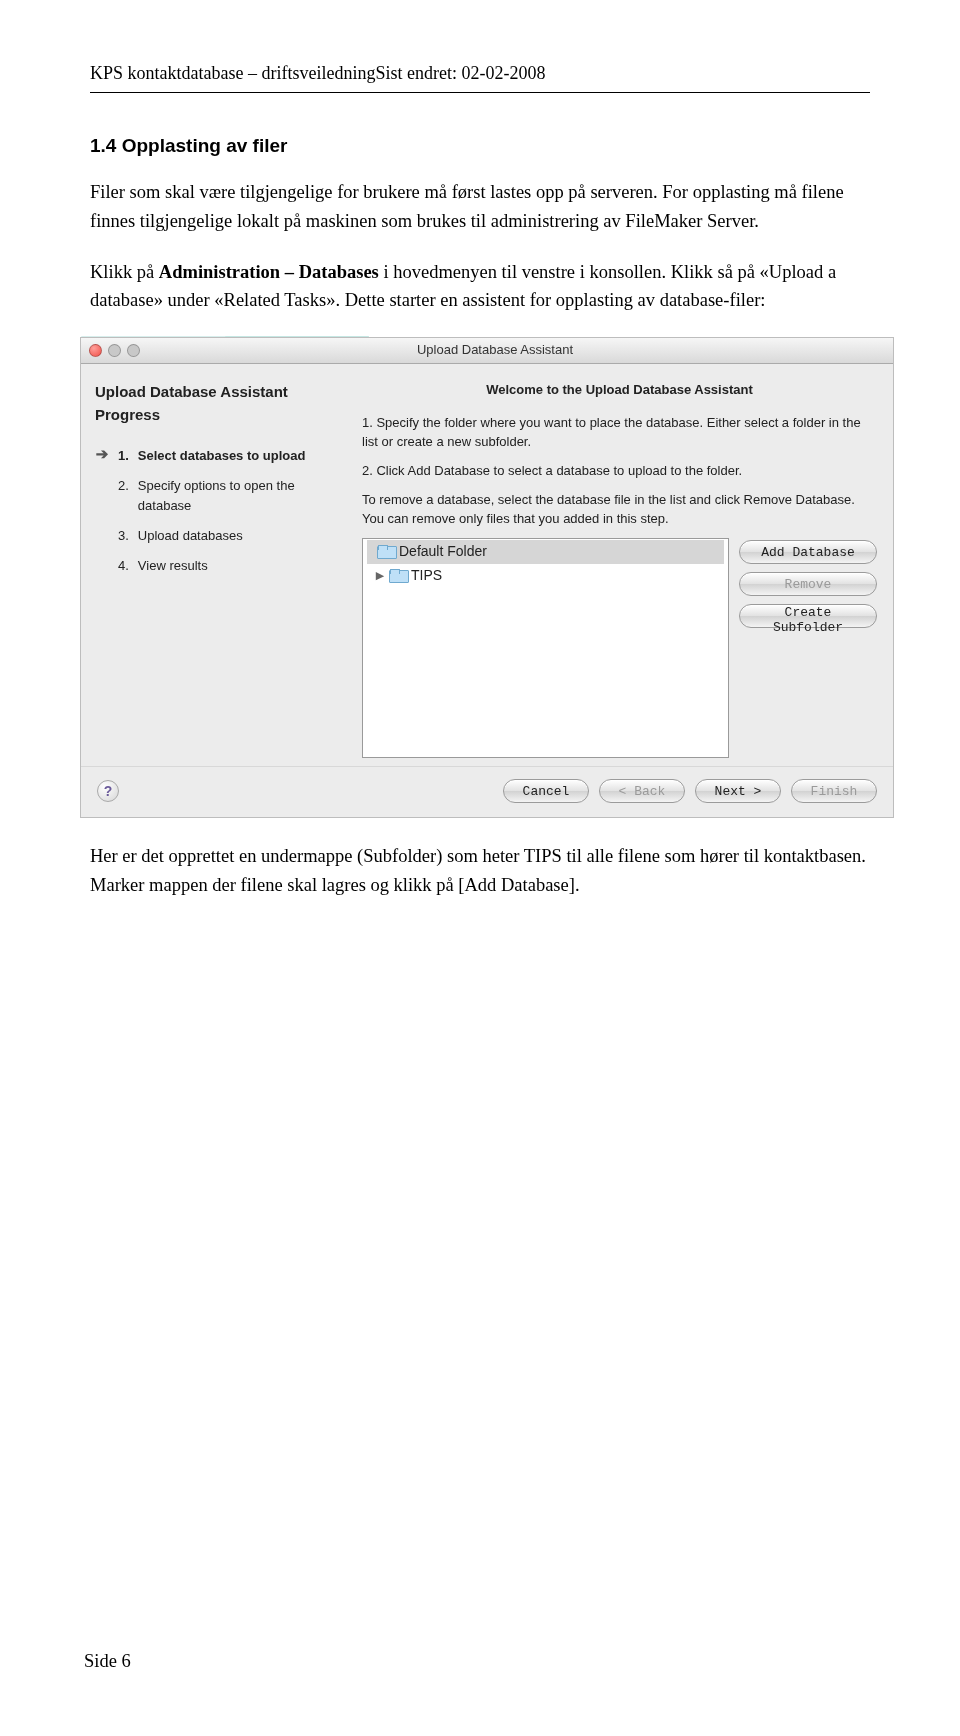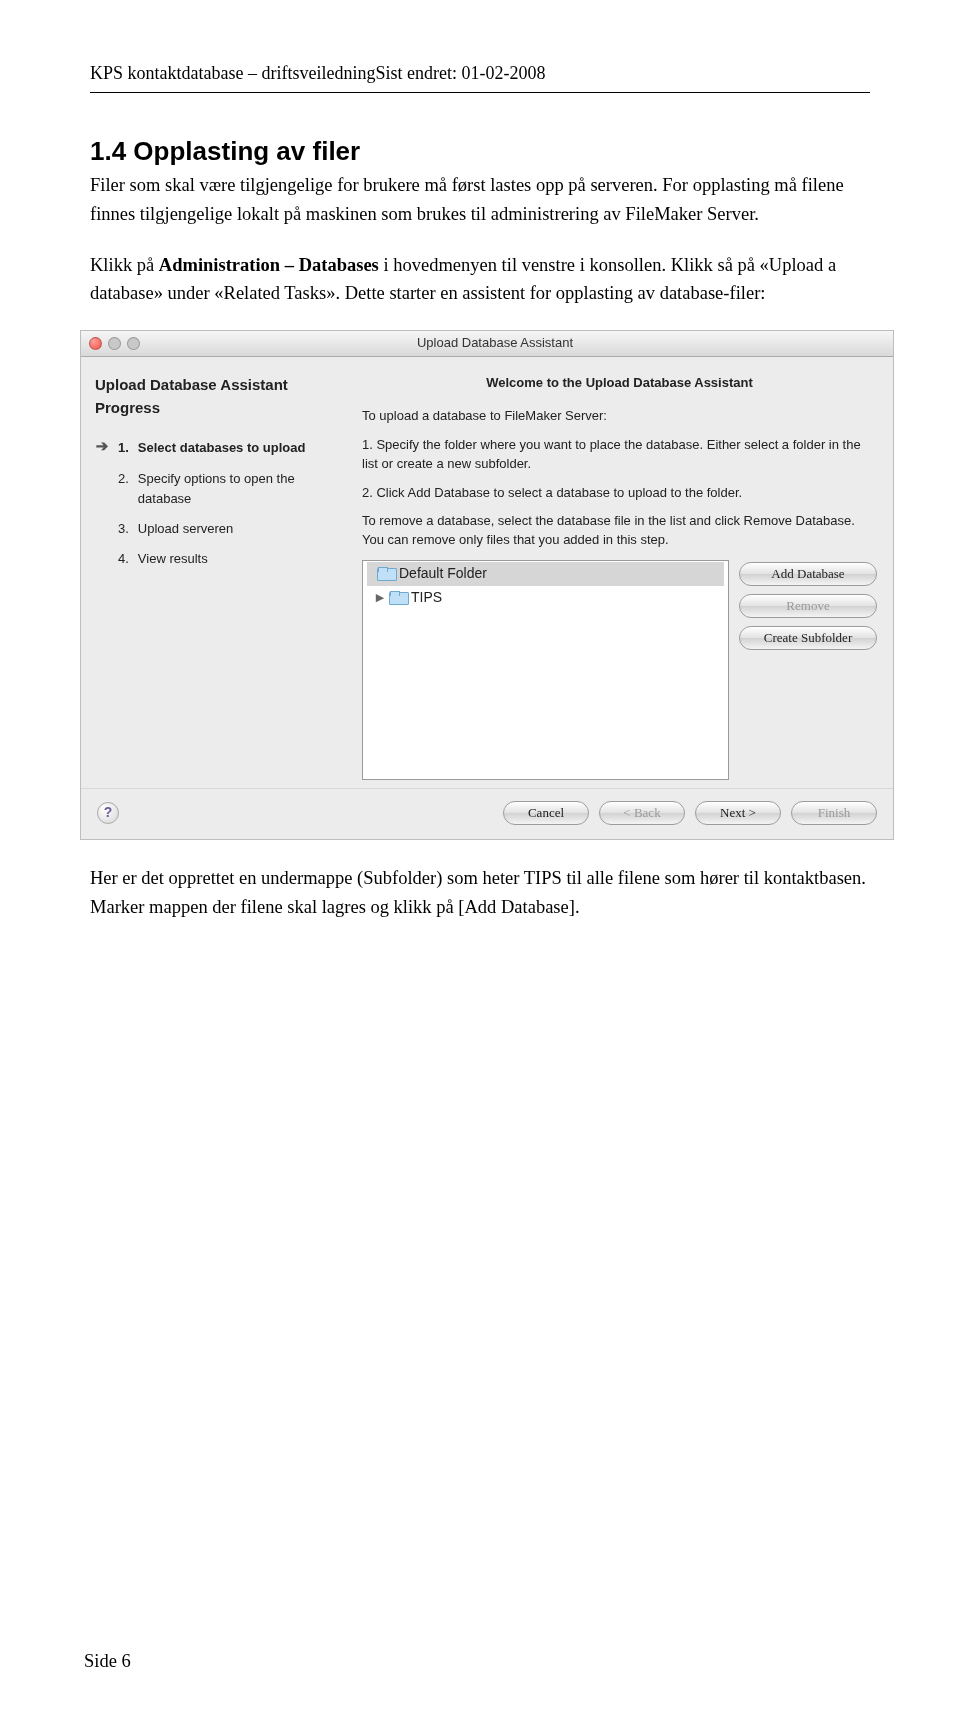--- a/index.html
+++ b/index.html
@@ -27,22 +27,23 @@
     left: 65px;
     top: 320px;
     width: 320px;
     height: 320px;
     z-index: 0;
     opacity: 0.35;
   }
   .content { position: relative; z-index: 1; }
   h2.section-title {
     font-family: Arial, Helvetica, sans-serif;
-    font-size: 26px;
+    font-size: 19px;
     font-weight: bold;
+    margin-bottom: 18px;
   }
   p.body { margin-bottom: 22px; }
   .dialog-wrap {
     width: 814px;
     margin: 10px 0 24px -10px;
     border: 1px solid #bdbdbd;
   }
   .dialog {
     width: 100%;
     font-family: "Lucida Grande", Arial, sans-serif;
@@ -123,21 +124,21 @@
     border: 1px solid #6fa9cf; border-radius: 1px;
   }
   .folder-icon::after {
     content: ""; position: absolute; left: 1px; top: 0;
     width: 8px; height: 4px; background: #bfe0f7;
     border: 1px solid #6fa9cf; border-bottom: none; border-radius: 1px 1px 0 0;
   }
   .tri { color: #666; font-size: 11px; width: 10px; text-align: center; }
   .right-btns { display: flex; flex-direction: column; gap: 8px; width: 138px; margin-top: 2px; }
   .mac-btn {
-    font-family: Liberation Serif, serif;
+    font-family: Liberation Mono, monospace;
     font-size: 13px; color: #222;
     height: 24px; border-radius: 12px;
     border: 1px solid #9b9b9b;
     background: linear-gradient(#ffffff, #e3e3e3 48%, #d3d3d3 52%, #f4f4f4);
     box-shadow: inset 0 1px 0 #fff;
     padding: 0 12px;
     cursor: default;
   }
   .mac-btn.disabled { color: #9a9a9a; }
   .dialog-footer {
@@ -158,21 +159,21 @@
   .page-footer {
     position: absolute; bottom: 60px; left: 84px;
     font-size: 18.5px;
   }
 </style>
 </head>
 <body>
 
 <div class="doc-header">
   <span>KPS kontaktdatabase – driftsveiledning</span>
-  <span>Sist endret: 01-02-2008</span>
+  <span>Sist endret: 02-02-2008</span>
 </div>
 
 <svg class="watermark" viewBox="0 0 100 100">
   <polygon points="5,5 95,5 50,95" fill="#8fd1c9"></polygon>
   <polygon points="50,5 95,5 72,50" fill="#5bbdb0"></polygon>
 </svg>
 
 <div class="content">
 
   <h2 class="section-title">1.4  Opplasting av filer</h2>
@@ -206,33 +207,32 @@
               <span class="lbl">Select databases to upload</span>
             </li>
             <li>
               <span class="arrow"></span>
               <span class="num">2.</span>
               <span class="lbl">Specify options to open the database</span>
             </li>
             <li>
               <span class="arrow"></span>
               <span class="num">3.</span>
-              <span class="lbl">Upload serveren</span>
+              <span class="lbl">Upload databases</span>
             </li>
             <li>
               <span class="arrow"></span>
               <span class="num">4.</span>
               <span class="lbl">View results</span>
             </li>
           </ul>
         </aside>
 
         <section class="main">
           <h3>Welcome to the Upload Database Assistant</h3>
-          <p>To upload a database to FileMaker Server:</p>
           <p>1.  Specify the folder where you want to place the database. Either select a folder in the list or create a new subfolder.</p>
           <p>2.  Click Add Database to select a database to upload to the folder.</p>
           <p>To remove a database, select the database file in the list and click Remove Database. You can remove only files that you added in this step.</p>
 
           <div class="tree-row">
             <div class="tree">
               <div class="node selected" style="padding-left:10px;">
                 <span class="folder-icon"></span>
                 <span>Default Folder</span>
               </div>

